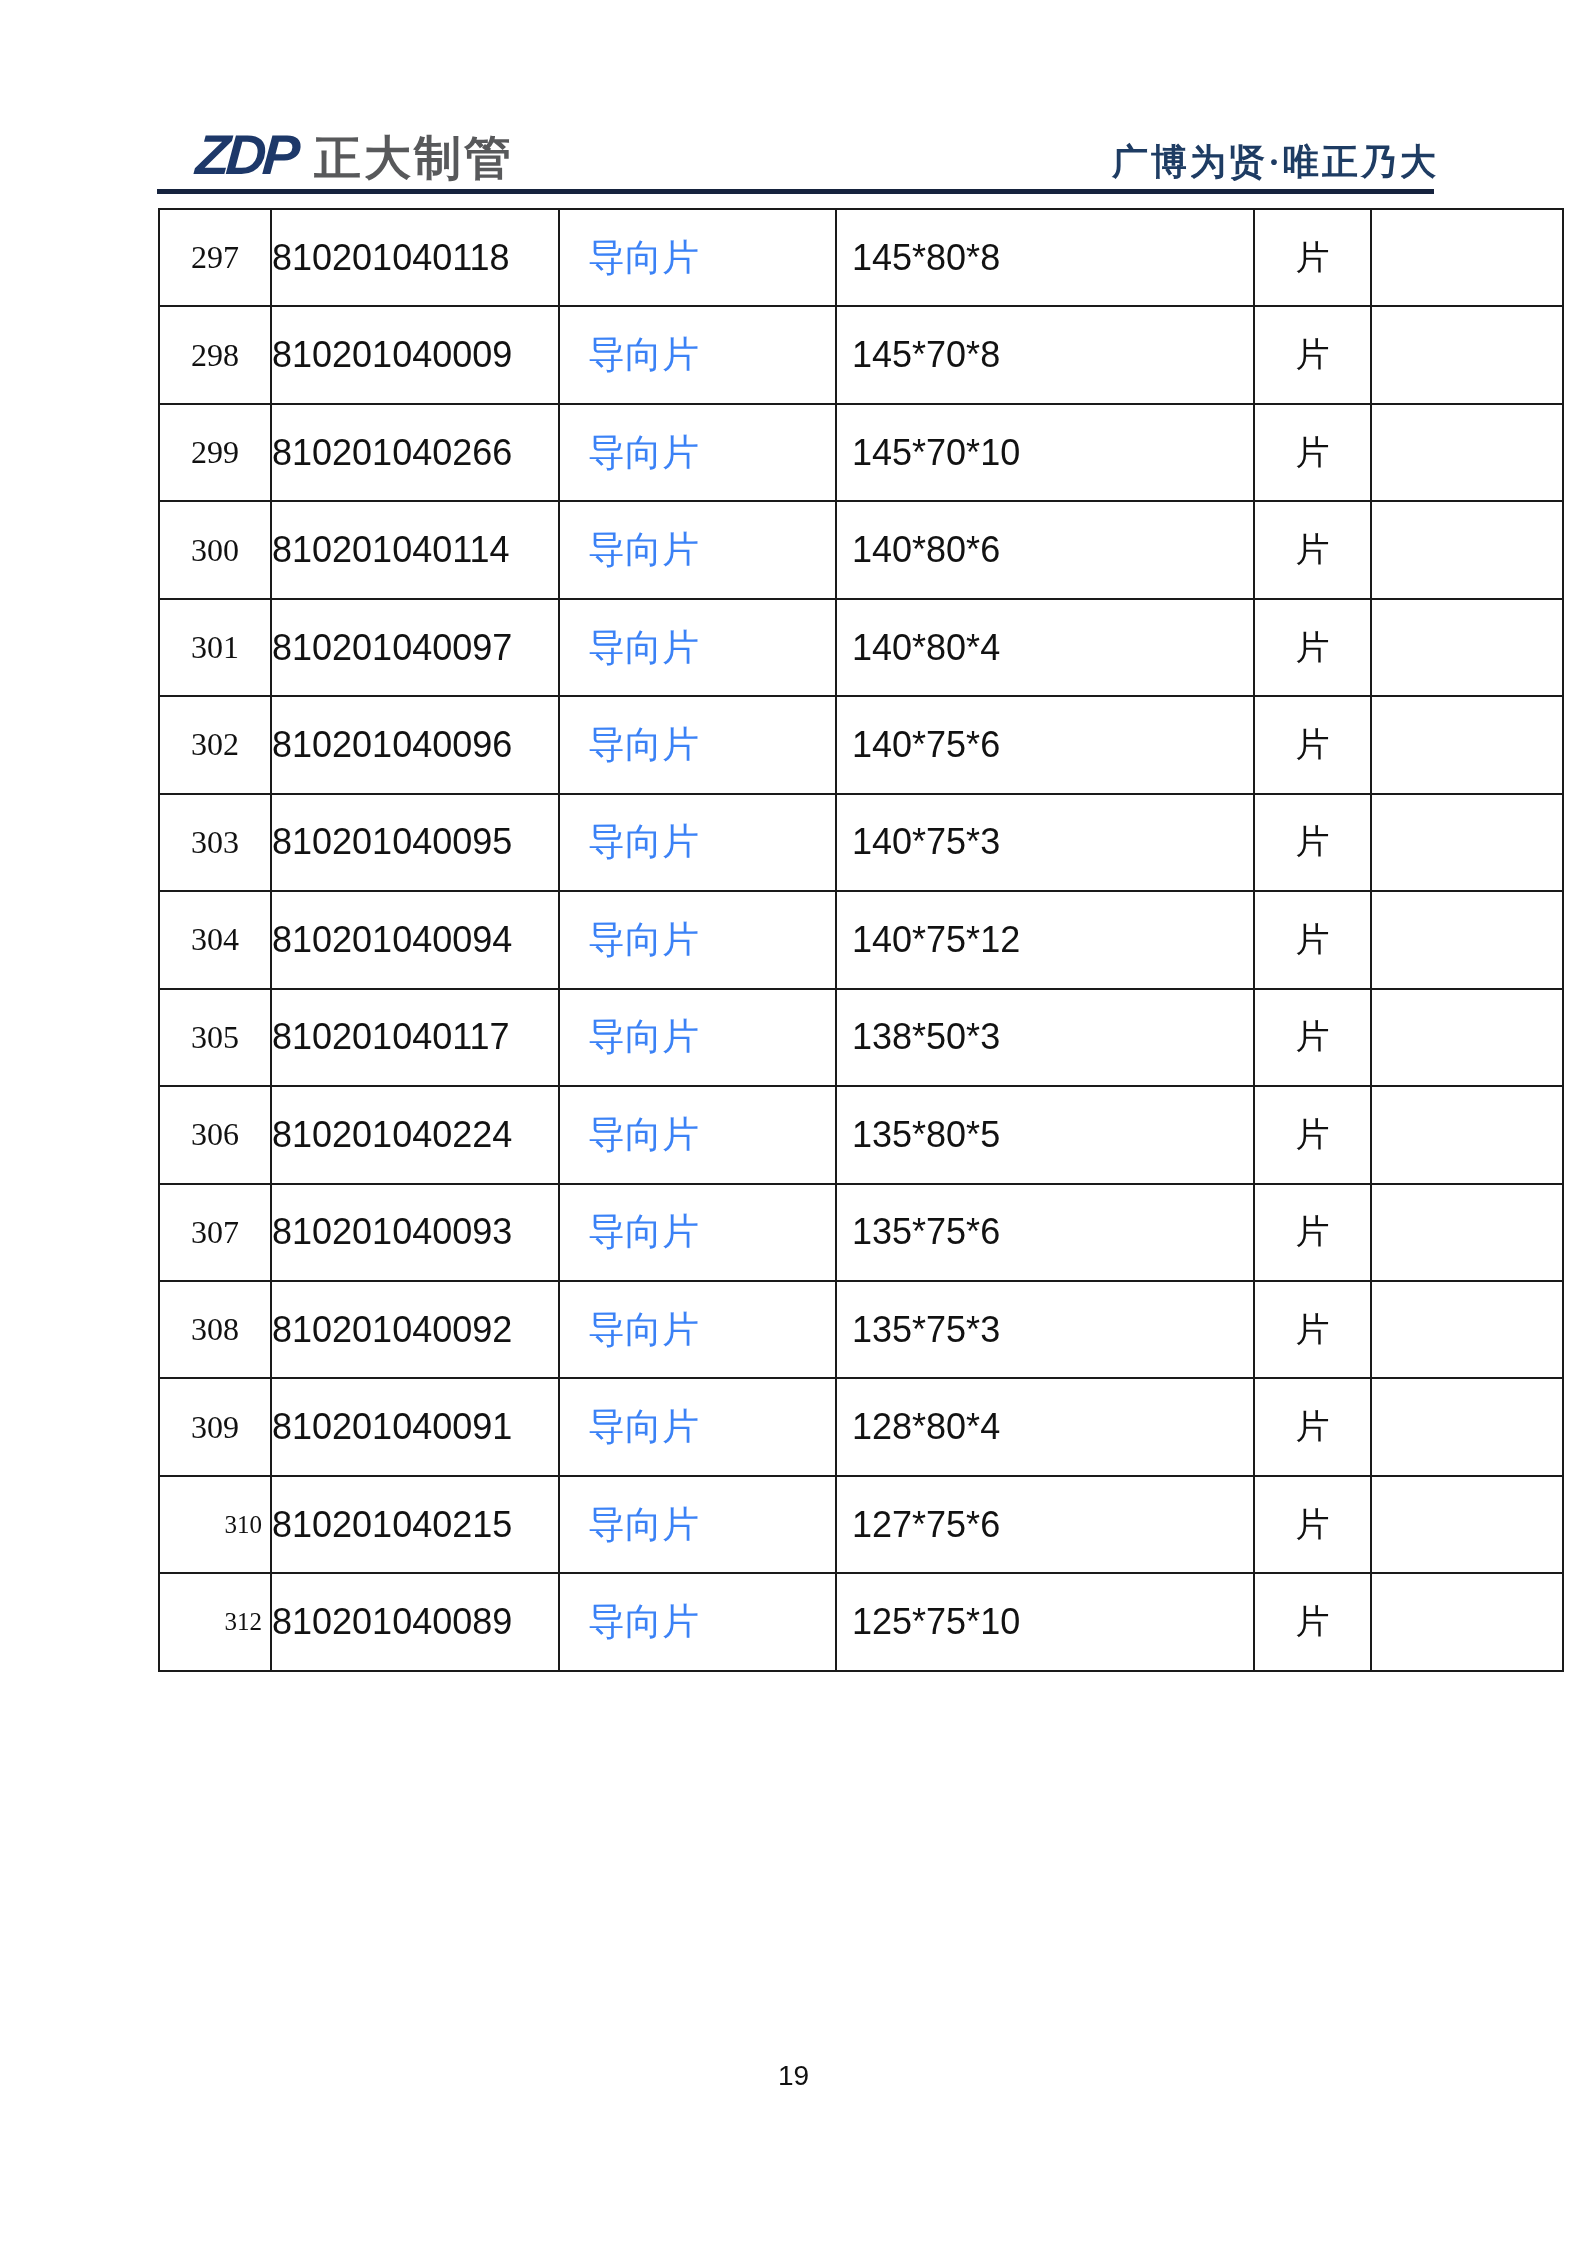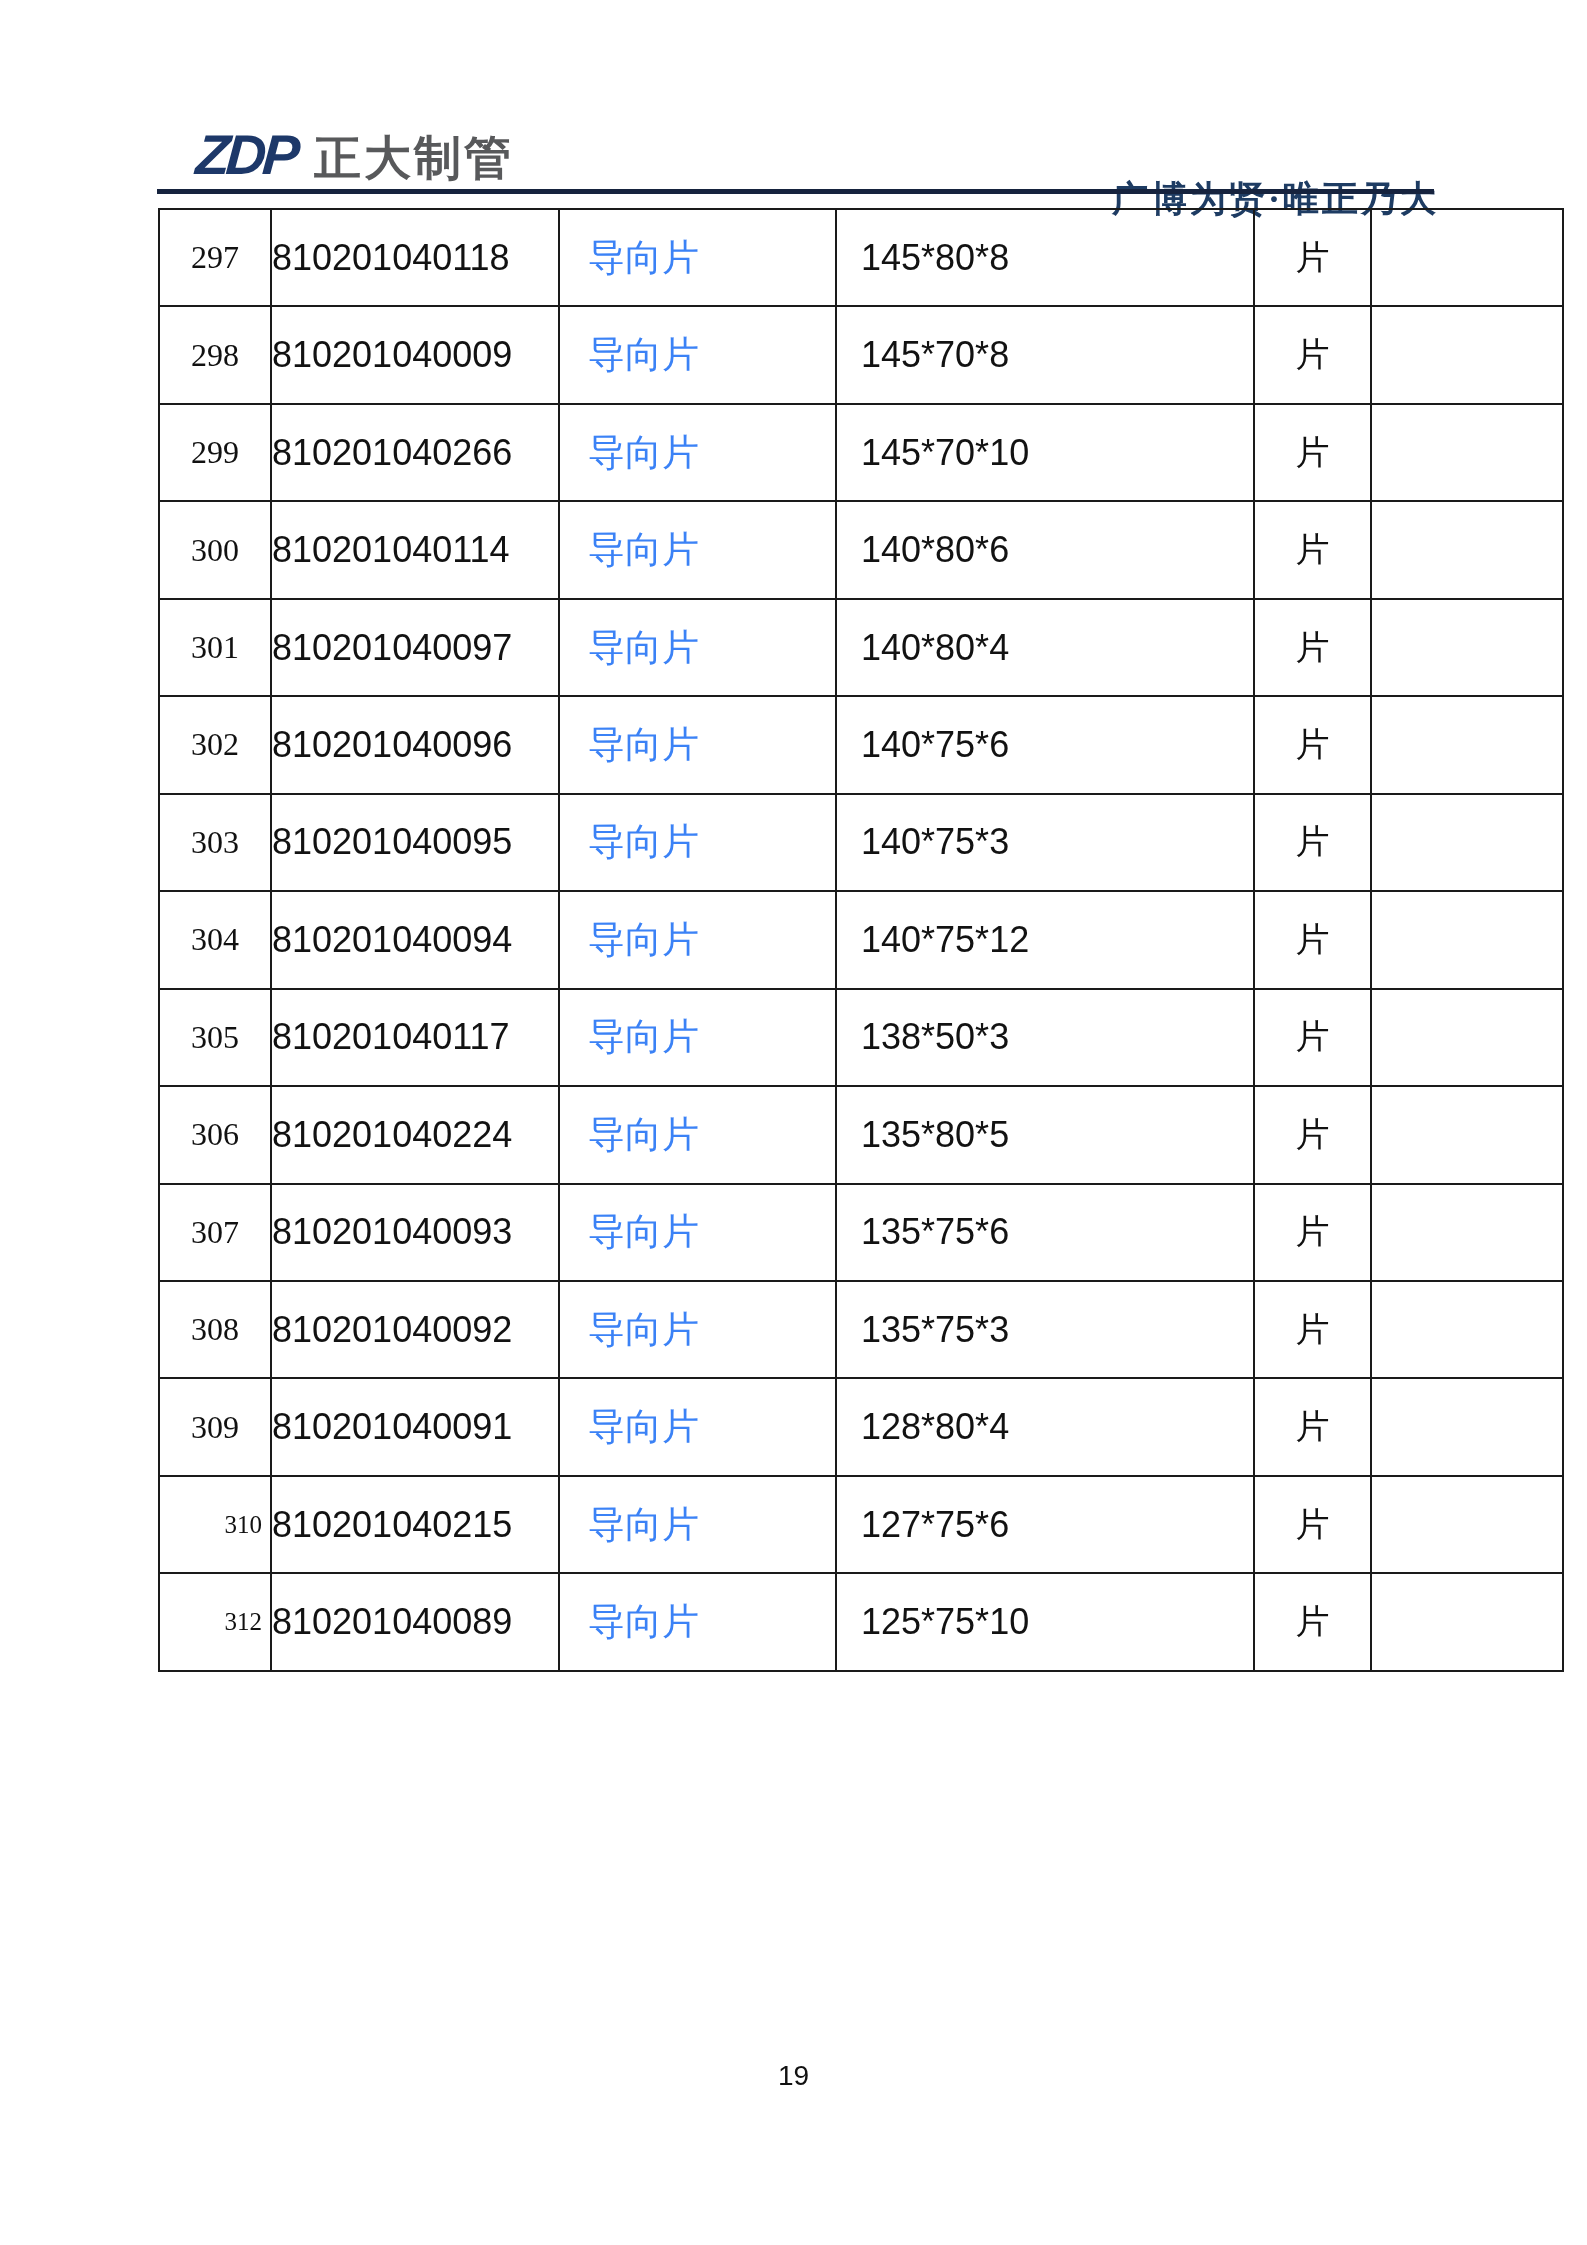--- a/index.html
+++ b/index.html
@@ -42,21 +42,20 @@
   .slogan {
     position: absolute;
     left: 1112px;
     top: 138px;
     font-family: "Liberation Serif", serif;
     font-weight: 600;
     font-size: 36px;
     letter-spacing: 3px;
     color: #1e3c63;
     white-space: nowrap;
-    margin-top: 37px;
   }
   .header-rule {
     position: absolute;
     left: 157px;
     top: 189px;
     width: 1277px;
     height: 5px;
     background: #16233e;
   }
 
@@ -100,21 +99,21 @@
     font-size: 37px;
     color: #3b82f6;
     text-align: left;
     padding-left: 28px;
   }
   .cell-spec {
     font-family: "Liberation Sans", sans-serif;
     font-size: 36px;
     color: #121212;
     text-align: left;
-    padding-left: 24px;
+    padding-left: 15px;
   }
   .cell-unit {
     font-family: "Liberation Serif", serif;
     font-size: 34px;
     color: #111111;
     text-align: center;
   }
   .cell-note { }
 
   

